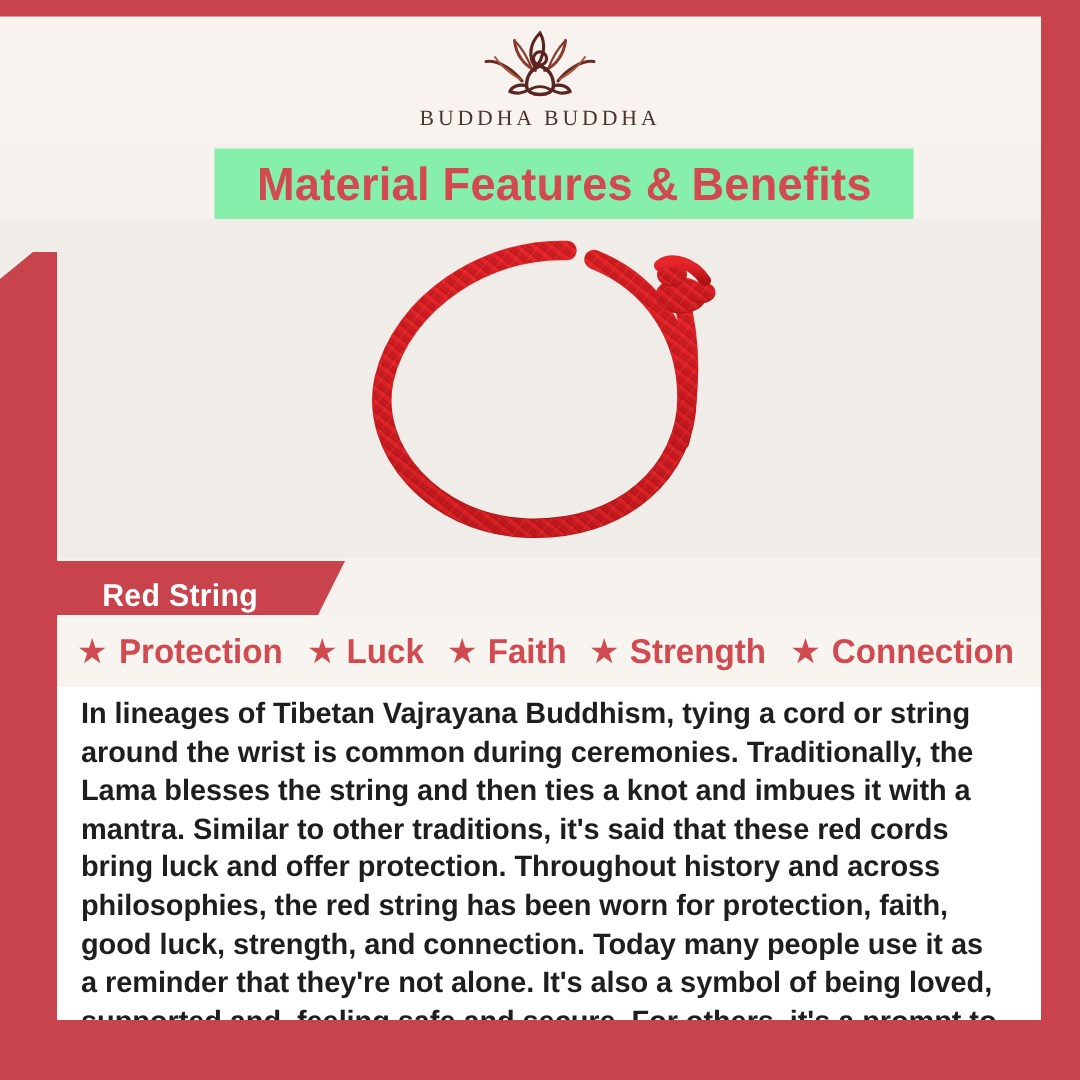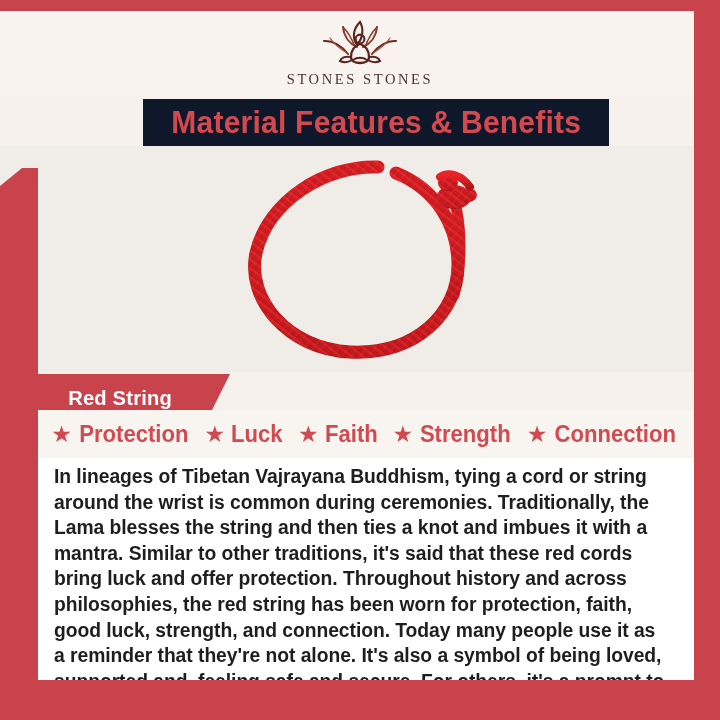--- a/index.html
+++ b/index.html
@@ -79,21 +79,21 @@
     letter-spacing: 2.6px;
     color: #4a3430;
     white-space: nowrap;
   }
 
   
   .title-banner {
     position: absolute;
     left: 143px; top: 99px;
     width: 466px; height: 47px;
-    background: #0f172a;
+    background: #86efac;
     z-index: 4;
     display: flex;
     align-items: center;
     justify-content: center;
   }
   .title-text {
     font-family: "Liberation Sans Narrow", "Liberation Sans", sans-serif;
     font-weight: bold;
     font-size: 31px;
     color: #d24a4f;
@@ -260,21 +260,21 @@
             <path d="M22 22 C 26 28, 32 33, 39 37" stroke="#a8533a" stroke-width="1.3"></path>
             <path d="M82 22 C 78 28, 72 33, 65 37" stroke="#a8533a" stroke-width="1.3"></path>
           </g>
           <circle cx="52" cy="23" r="4.4" fill="none" stroke="#5a2420" stroke-width="2.1"></circle>
           <path d="M52 28 C 46 30, 43 35, 43 41 C 43 45, 47 47, 52 47 C 57 47, 61 45, 61 41 C 61 35, 58 30, 52 28 Z" fill="none" stroke="#5a2420" stroke-width="2.3"></path>
           <path d="M43 41 C 37 40, 33 42, 32 45 C 36 47, 41 46, 44 44" fill="none" stroke="#5a2420" stroke-width="2.1"></path>
           <path d="M61 41 C 67 40, 71 42, 72 45 C 68 47, 63 46, 60 44" fill="none" stroke="#5a2420" stroke-width="2.1"></path>
           <path d="M45 44 C 49 41, 55 41, 59 44" fill="none" stroke="#5a2420" stroke-width="1.9"></path>
         </svg>
       </span>
-      <span class="logo-text">STONES STONES</span>
+      <span class="logo-text">BUDDHA BUDDHA</span>
     </div>
   </div>
 
   <div class="title-banner">
     <span class="title-text">Material Features &amp; Benefits</span>
   </div>
 
   <div class="ribbon">
     <span class="ribbon-label">Red String</span>
   </div>

